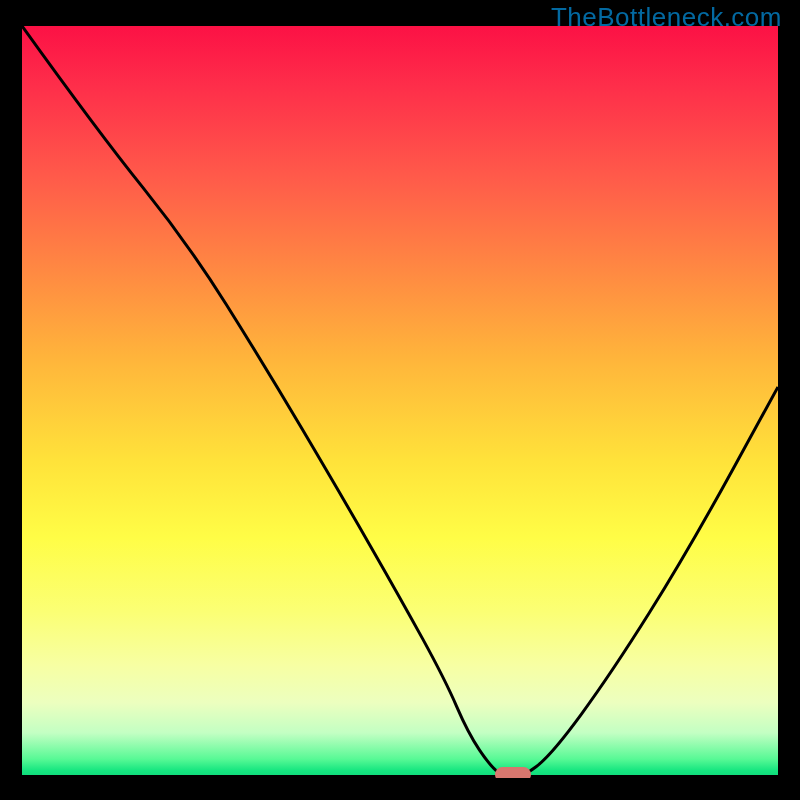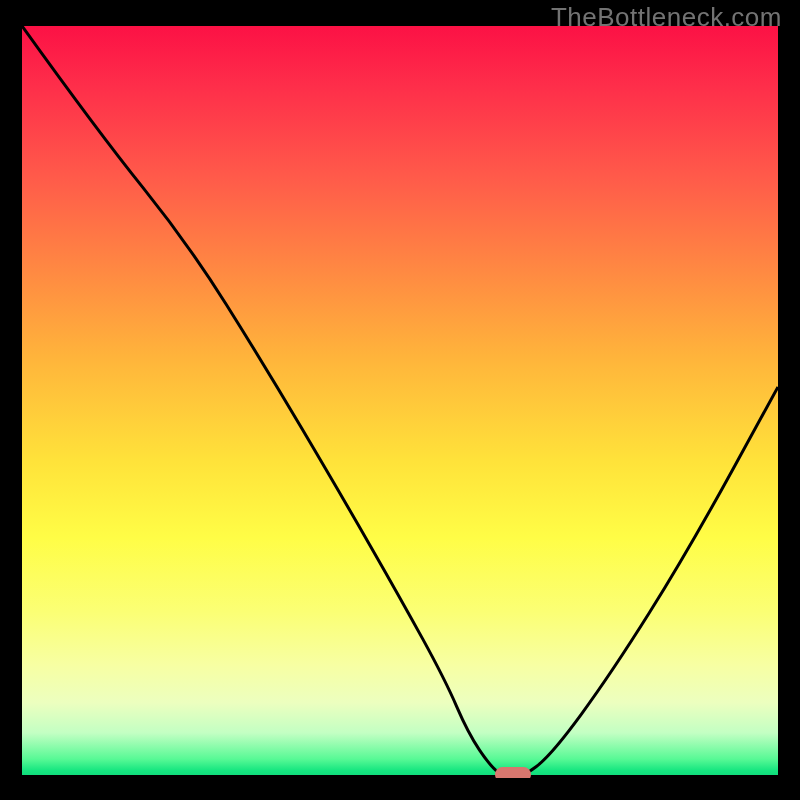--- a/index.html
+++ b/index.html
@@ -16,21 +16,21 @@
     width: 800px;
     height: 800px;
     background: #000;
   }
   .watermark {
     position: absolute;
     top: 2px;
     right: 18px;
     font-size: 26px;
     font-weight: 500;
-    color: #737373;
+    color: #0369a1;
     z-index: 10;
     letter-spacing: 0.5px;
   }
   .plot-area {
     position: absolute;
     left: 22px;
     top: 26px;
     width: 756px;
     height: 752px;
     overflow: hidden;

